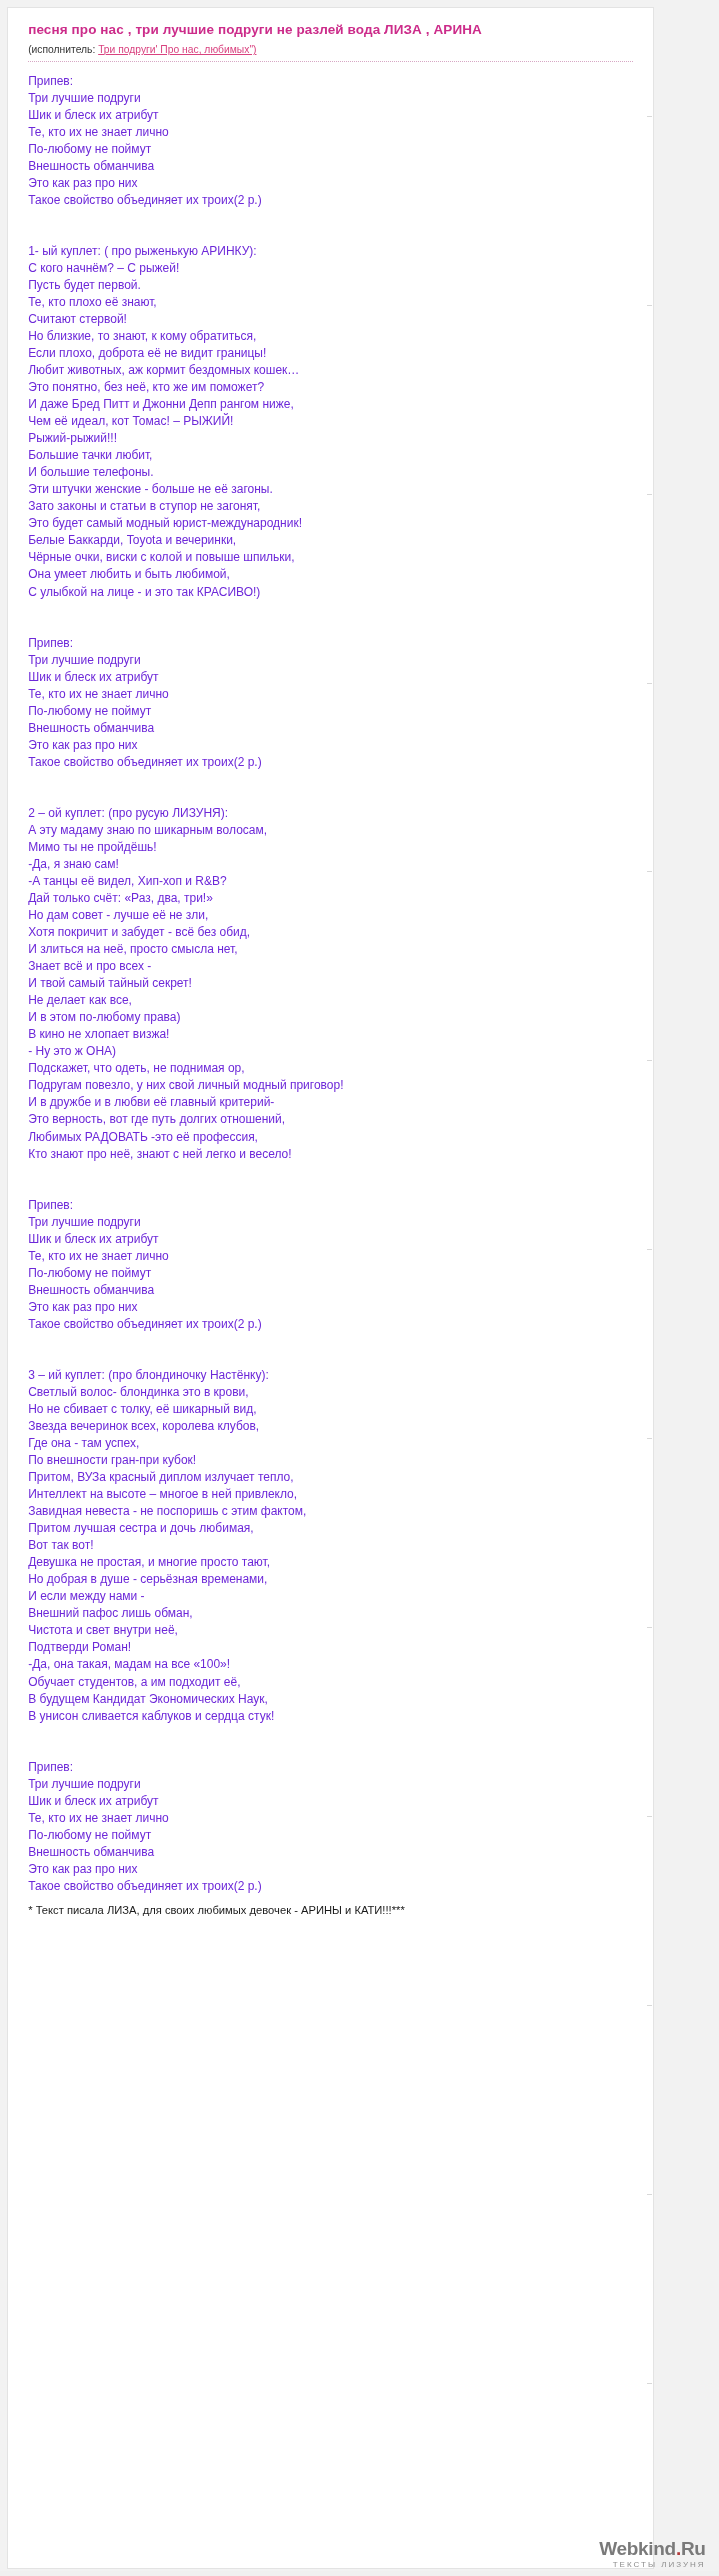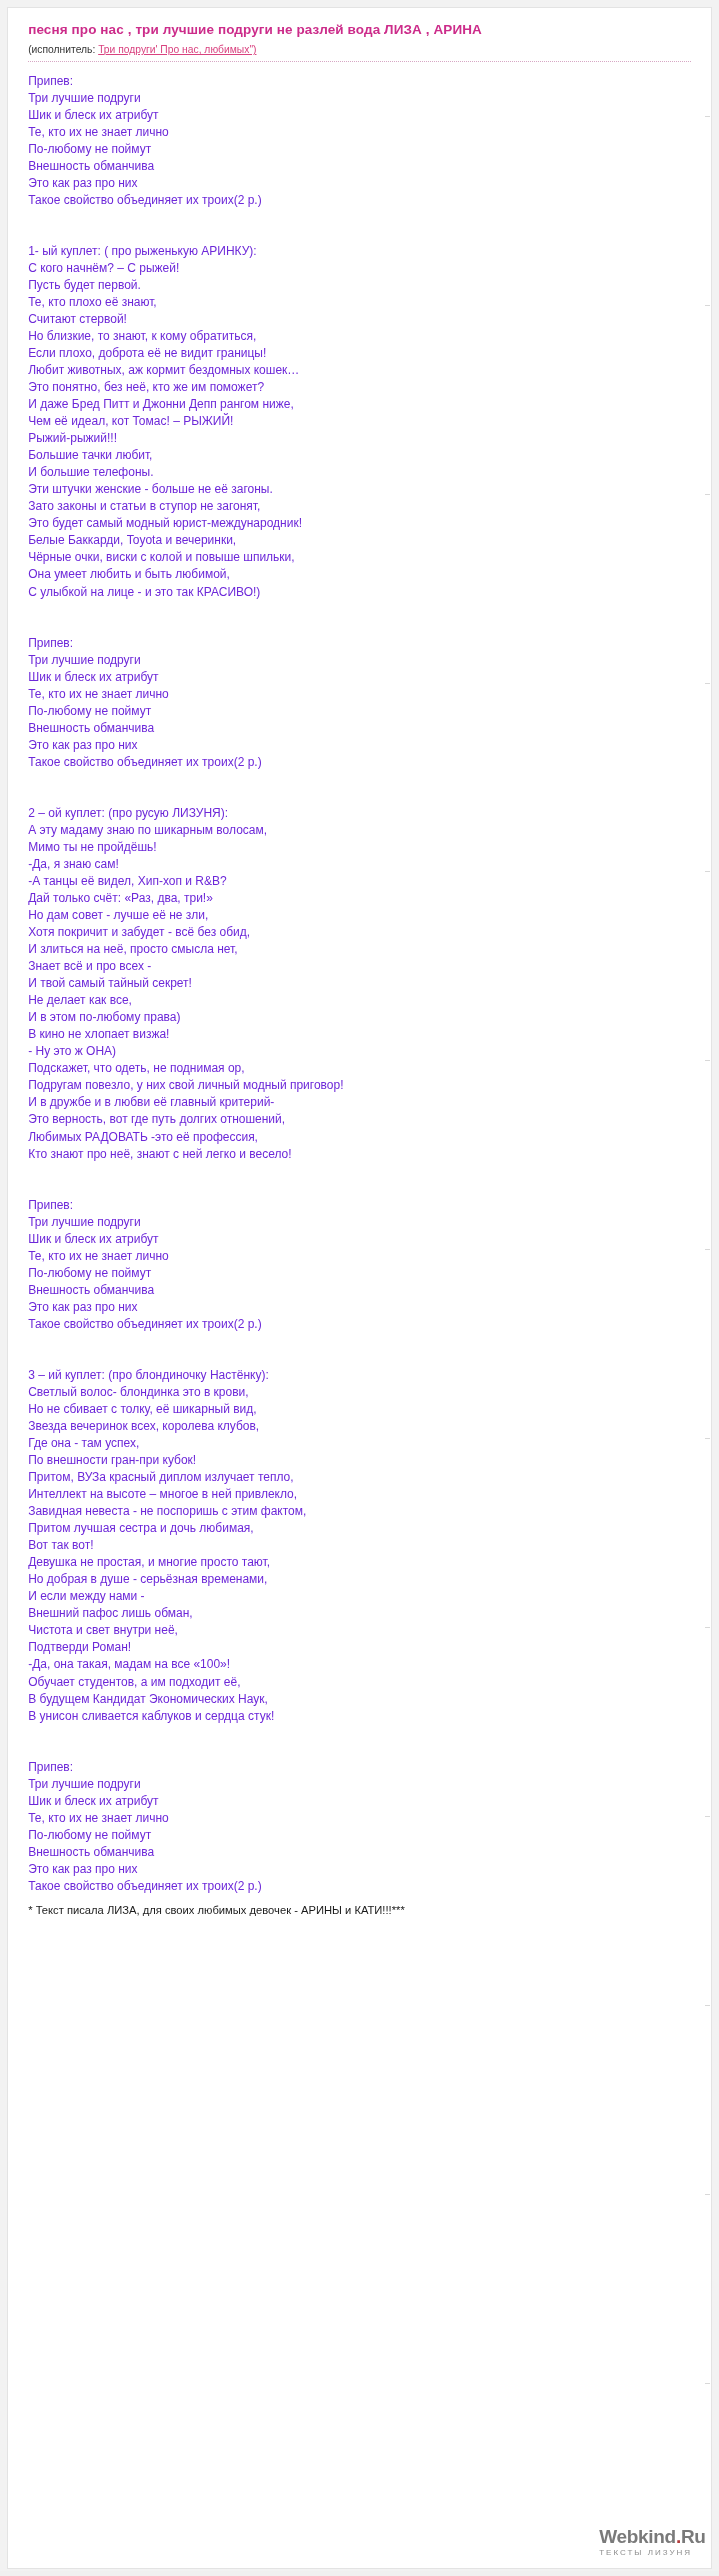--- a/index.html
+++ b/index.html
@@ -17,21 +17,21 @@
     position: relative;
     width: 720px;
     min-height: 2576px;
     background: #f2f2f2;
     box-sizing: border-box;
   }
   .sheet {
     position: absolute;
     left: 7.2px;
     top: 7.2px;
-    width: 705px;
+    width: 647px;
     min-height: 2562px;
     background: #ffffff;
     border: 0.9px solid #e3e3e3;
     box-sizing: border-box;
   }
   .inner {
     padding: 12.6px 20px 9px 20px;
   }
   .song-title {
     color: #cc2c8a;
@@ -87,21 +87,22 @@
     right: 0.9px;
     width: 5.4px;
     height: 0.9px;
     background: #d8d8d8;
     display: block;
   }
   
   .watermark {
     position: absolute;
     right: 14.4px;
-    bottom: 19px;
+    bottom: 7px;
+    text-align: right;
     user-select: none;
   }
   .watermark .wm-main {
     font-size: 19px;
     font-weight: bold;
     color: #7a7a7a;
     letter-spacing: -0.3px;
     line-height: 1;
   }
   .watermark .wm-main .dot {

